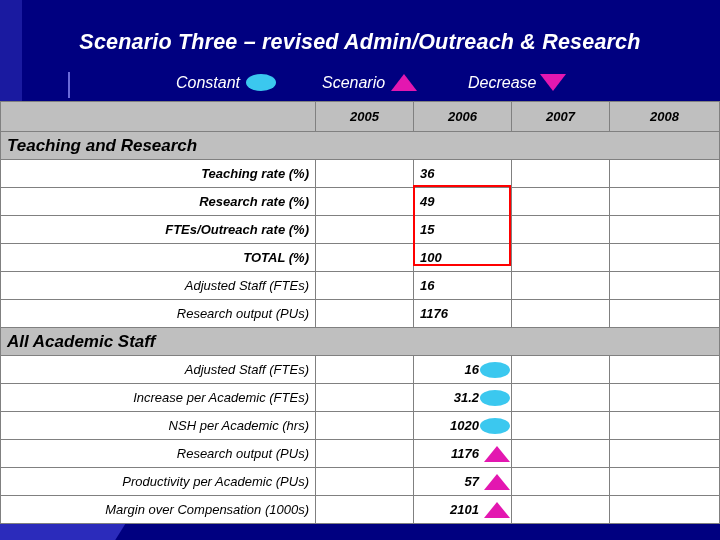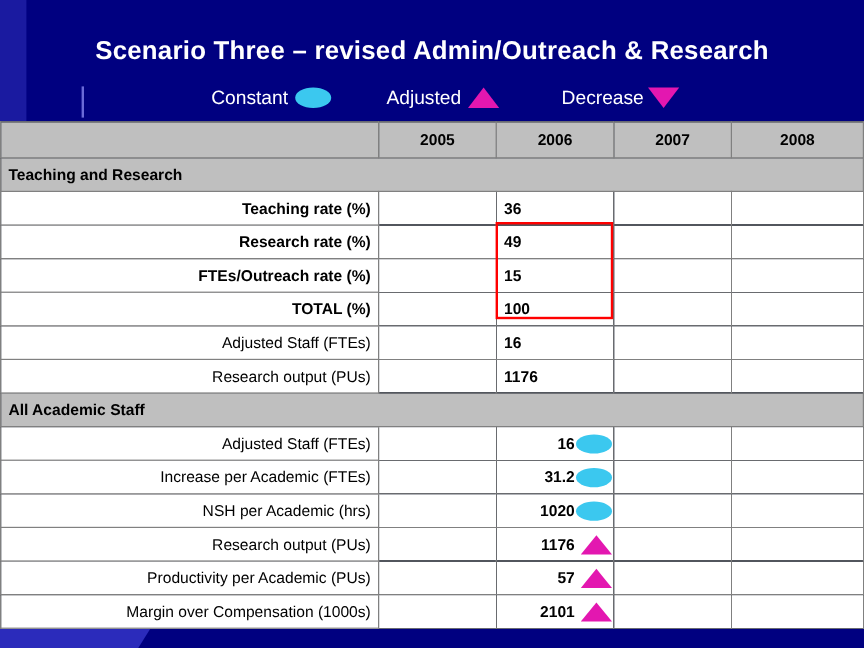--- a/index.html
+++ b/index.html
@@ -47,20 +47,21 @@
     bottom: 26px;
     width: 600px;
     height: 3px;
     background: #4a4ad0;
   }
 
   .slide {
     position: relative;
     width: 720px;
     height: 517px;
+    font-style: italic;
   }
 
   .title {
     position: absolute;
     left: 0;
     top: 30px;
     width: 720px;
     text-align: center;
     color: #ffffff;
     font-size: 21.5px;
@@ -134,21 +135,21 @@
   }
 
   
   table.grid {
     position: absolute;
     left: 0;
     top: 101px;
     width: 720px;
     border-collapse: collapse;
     table-layout: fixed;
-    background: #0f172a;
+    background: #0c4a6e;
   }
   table.grid td {
     border: 1px solid #808080;
     height: 27px;
     font-size: 13px;
     color: #000000;
     padding: 0 6px;
     background: #ffffff;
     vertical-align: middle;
   }
@@ -166,21 +167,21 @@
     height: 29px;
   }
   tr.header-row td.blank {
     background: #bfbfbf;
   }
 
   tr.section-row td {
     background: #bfbfbf;
     font-weight: bold;
     text-align: left;
-    font-size: 13px;
+    font-size: 17px;
   }
 
   td.lbl {
     text-align: right;
     padding-right: 8px;
     white-space: nowrap;
   }
   td.lbl.bold { font-weight: bold; padding-left: 43px; }
   td.val {
     text-align: left;
@@ -238,21 +239,21 @@
 
   <div class="title">Scenario Three – revised Admin/Outreach &amp; Research</div>
 
   <div class="legend-tick"></div>
 
   <div class="legend">
     <div class="legend-item legend-constant">
       <span>Constant</span><span class="mark-ellipse"></span>
     </div>
     <div class="legend-item legend-increase">
-      <span>Adjusted</span><span class="mark-up"></span>
+      <span>Scenario</span><span class="mark-up"></span>
     </div>
     <div class="legend-item legend-decrease">
       <span>Decrease</span><span class="mark-down"></span>
     </div>
   </div>
 
   <table class="grid">
     <colgroup>
       <col class="c-label">
       <col class="c-y1">

